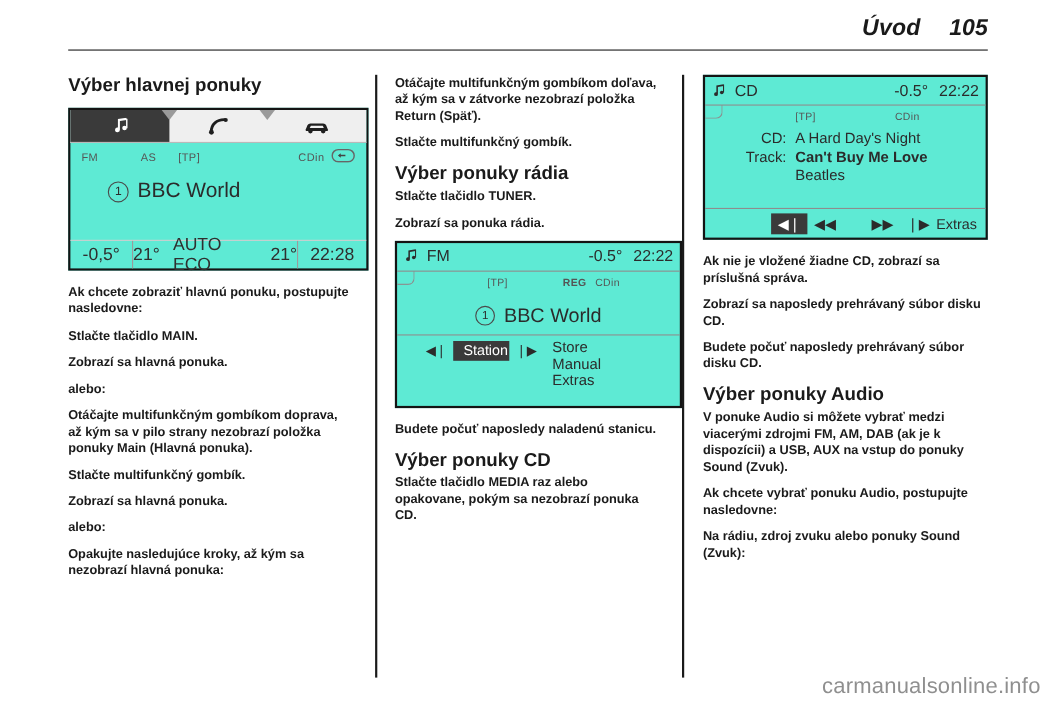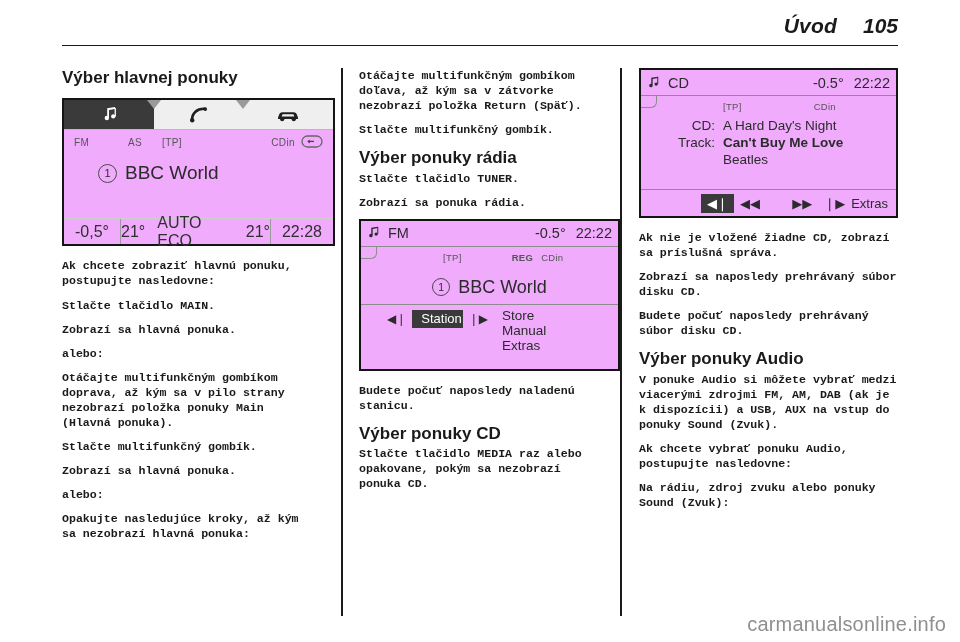--- a/index.html
+++ b/index.html
@@ -63,28 +63,27 @@
     font-weight: bold;
     margin: 0 0 10px 0;
     line-height: 1.2;
   }
   h2.sec.tight { margin-bottom: 2px; }
   p.body {
     font-size: 11.6px;
     line-height: 1.3;
     margin: 0 0 9px 0;
     font-weight: bold;
-    font-family: Liberation Mono, monospace;
   }
   p.body.last { margin-bottom: 11px; }
 
   
   .display {
     border: 2.5px solid #141414;
-    background: #f0abfc;
+    background: #5eead4;
     margin: 0 0 12px 0;
     box-sizing: border-box;
     font-family: "Liberation Sans", sans-serif;
     color: #2b2b2b;
   }
 
   
   .d1 { width: 273px; height: 148px; position: relative; }
   .d1 .tabbar {
     height: 29px;

